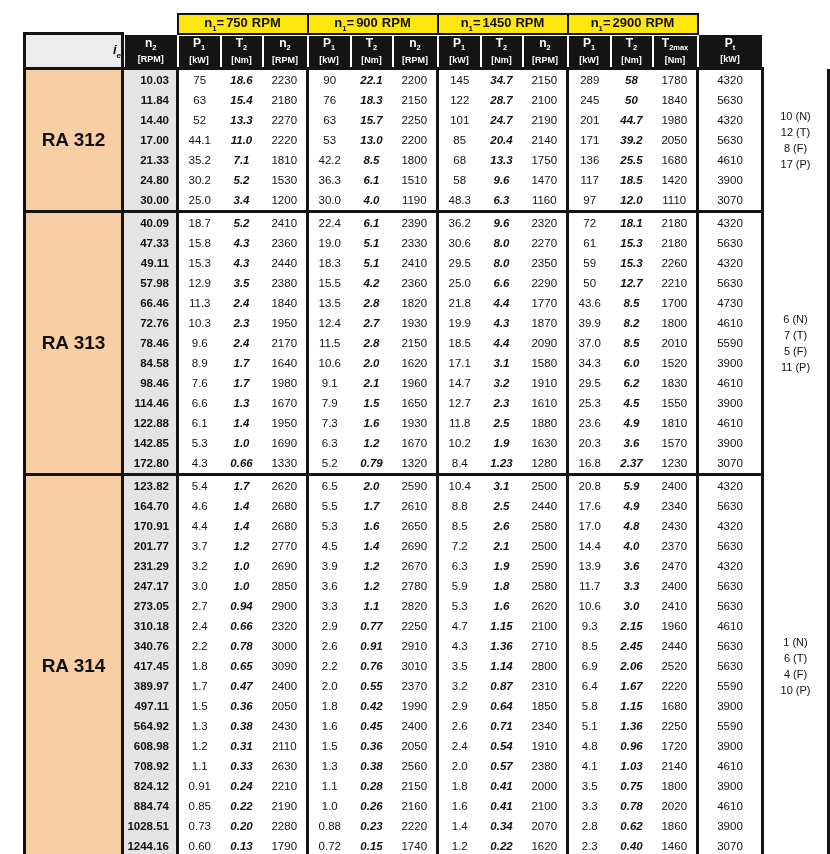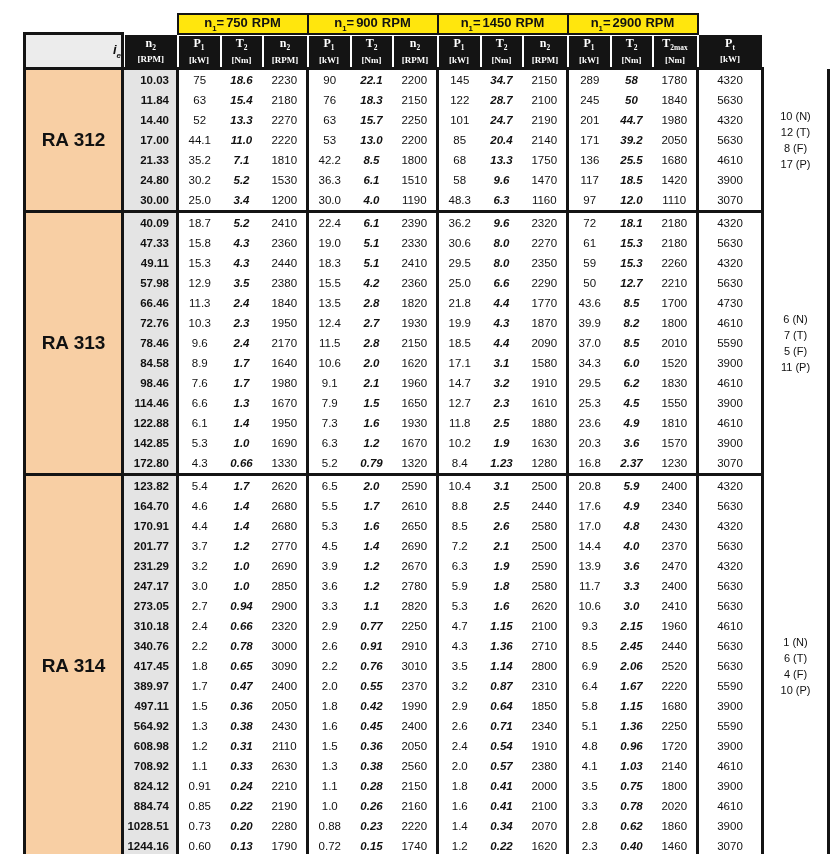--- a/index.html
+++ b/index.html
@@ -31,21 +31,20 @@
   th.yellow sub{font-size:0.6em;}
 
   
   th.bh{
     background:var(--black);
     background-clip:content-box;
     padding:1px;
     color:#fff;height:35px;text-align:center;vertical-align:middle;
     border-bottom:3px solid var(--black);
     font-weight:bold;
-    font-family:Liberation Serif, serif;
   }
   th.bh .sym{font-size:12px;line-height:13px;font-weight:bold;}
   th.bh .unit{font-size:9px;line-height:10px;font-weight:bold;}
   th.bh sub{font-size:0.62em;}
   th.ieh{
     background:var(--iehead);
     border:3px solid var(--black);
     font-style:italic;font-weight:bold;font-size:13px;
     text-align:right;vertical-align:middle;
   }

